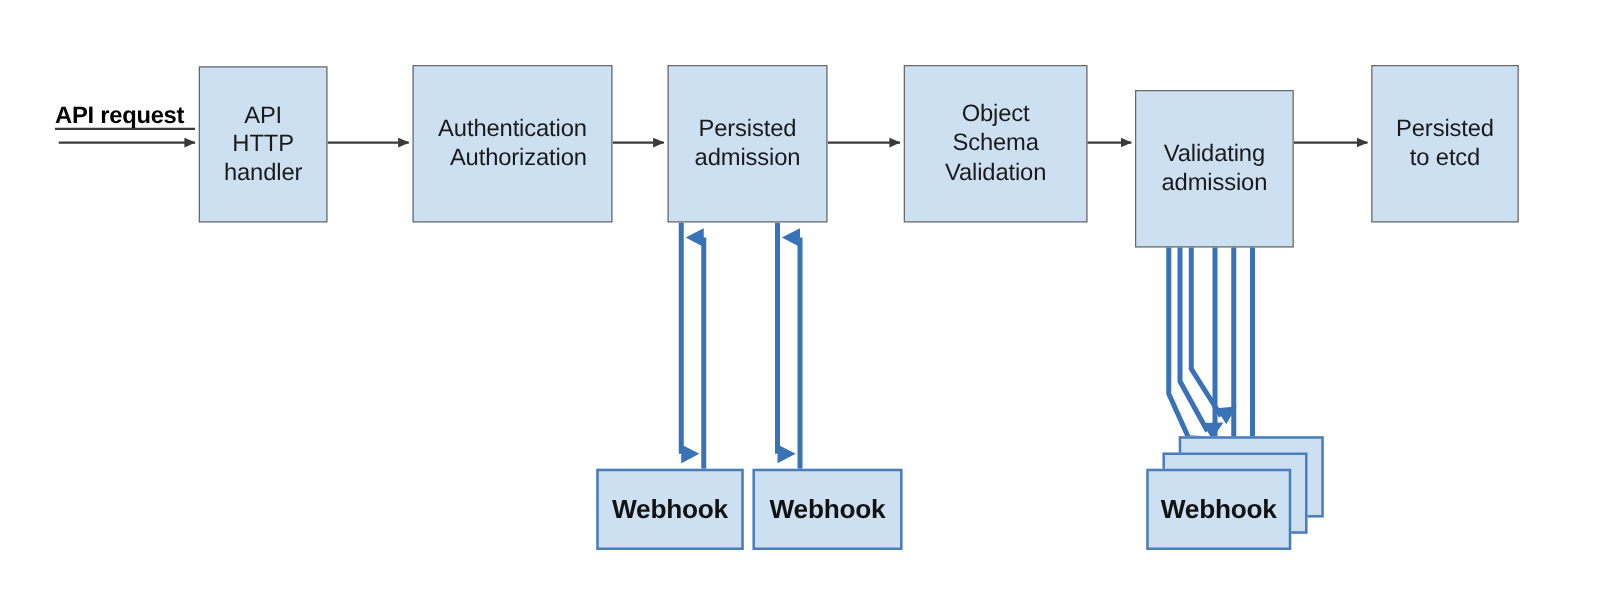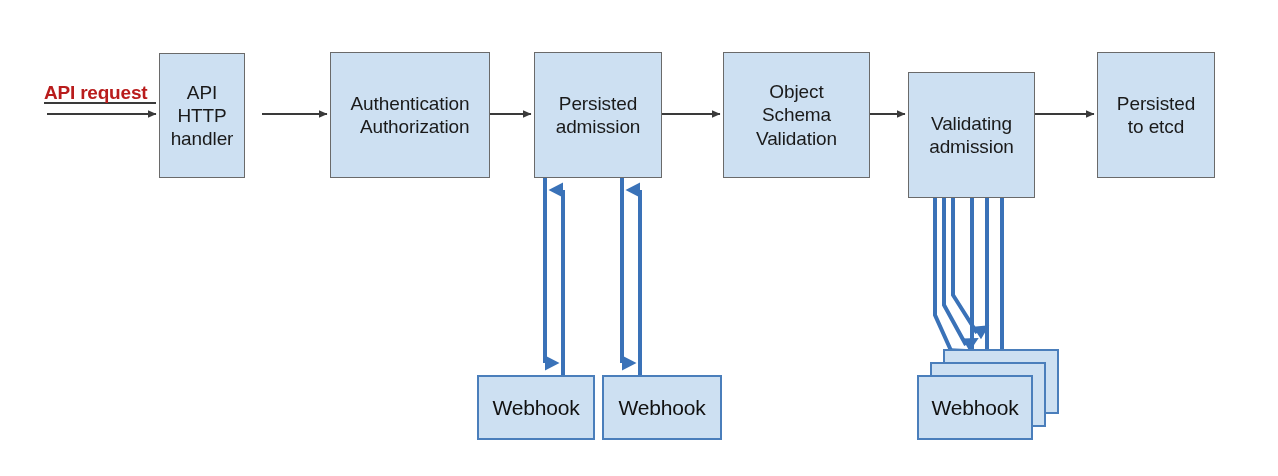--- a/index.html
+++ b/index.html
@@ -34,34 +34,34 @@
     position: absolute;
     box-sizing: border-box;
     background: #cde0f2;
     border: 2px solid #4a7ebb;
     display: flex;
     align-items: center;
     justify-content: center;
     text-align: center;
     color: #111111;
     font-size: 21px;
-    font-weight: normal;
+    font-weight: bold;
     letter-spacing: -0.2px;
   }
   .webhook-stack-back {
     position: absolute;
     box-sizing: border-box;
     background: #cde0f2;
     border: 2px solid #4a7ebb;
   }
   .entry-label {
     position: absolute;
     font-size: 19px;
     font-weight: bold;
-    color: #b91c1c;
+    color: #000000;
     letter-spacing: -0.2px;
     white-space: nowrap;
   }
   svg.overlay {
     position: absolute;
     left: 0;
     top: 0;
     width: 1278px;
     height: 476px;
     pointer-events: none;
@@ -115,21 +115,21 @@
       <path d="M953,178 L953,295 L977,333" stroke="#3a72b8" stroke-width="4" fill="none" marker-end="url(#ah-blue-down)"></path>
 
       <line x1="972" y1="380" x2="972" y2="190" stroke="#3a72b8" stroke-width="4" marker-end="url(#ah-blue-up)"></line>
       <line x1="987" y1="368" x2="987" y2="190" stroke="#3a72b8" stroke-width="4" marker-end="url(#ah-blue-up)"></line>
       <line x1="1002" y1="356" x2="1002" y2="190" stroke="#3a72b8" stroke-width="4" marker-end="url(#ah-blue-up)"></line>
     </g>
   </svg>
 
   <div class="entry-label" style="left:44px; top:82px;">API request</div>
 
-  <div class="node" style="left:159px; top:53px; width:86px; height:125px;">API
+  <div class="node" style="left:159px; top:53px; width:103px; height:125px;">API
 HTTP
 handler</div>
 
   <div class="node" style="left:330px; top:52px; width:160px; height:126px;text-align:right;">Authentication
 Authorization</div>
 
   <div class="node" style="left:534px; top:52px; width:128px; height:126px;">Persisted
 admission</div>
 
   <div class="node" style="left:723px; top:52px; width:147px; height:126px;">Object

